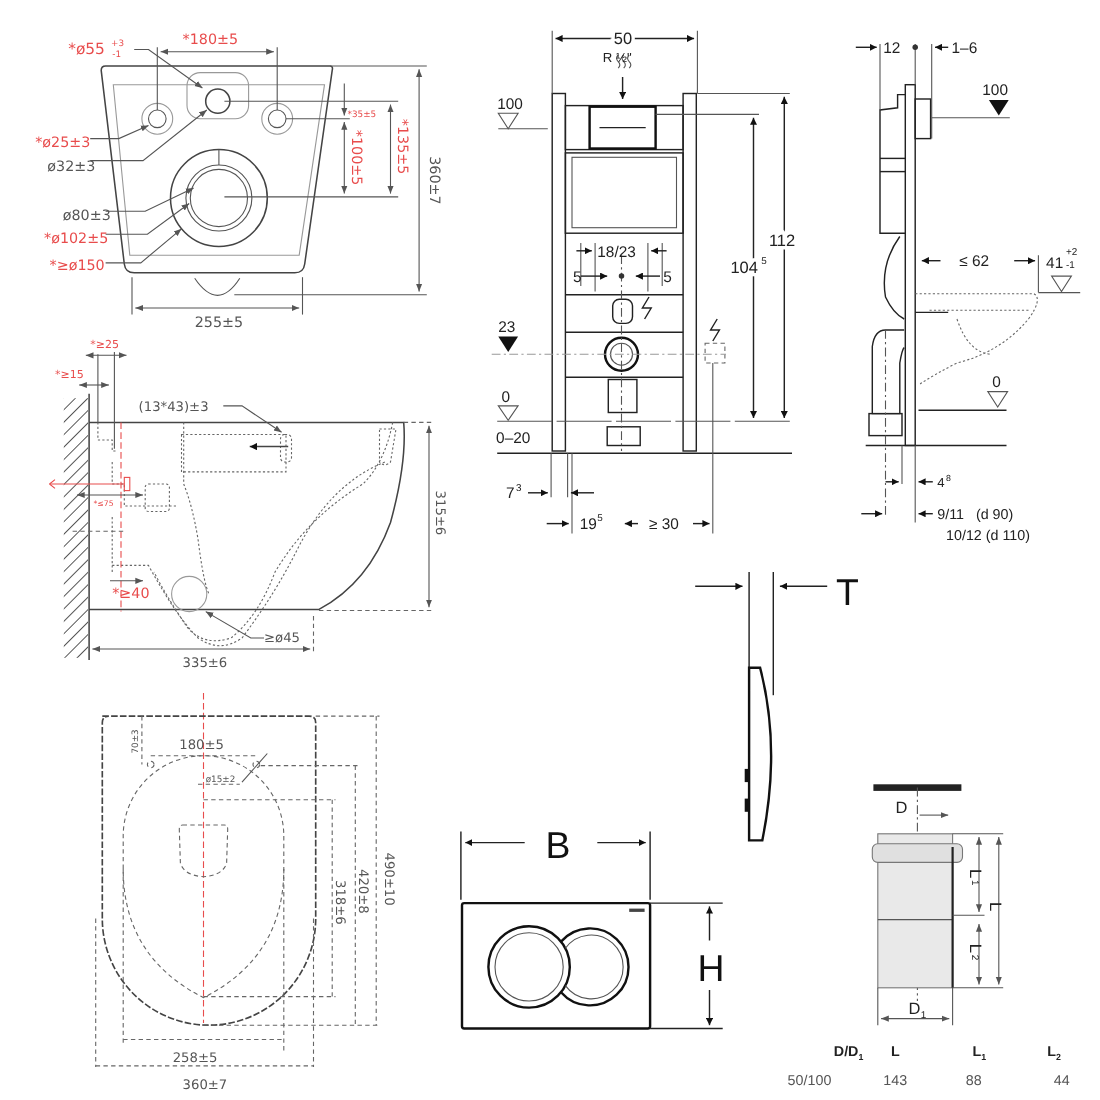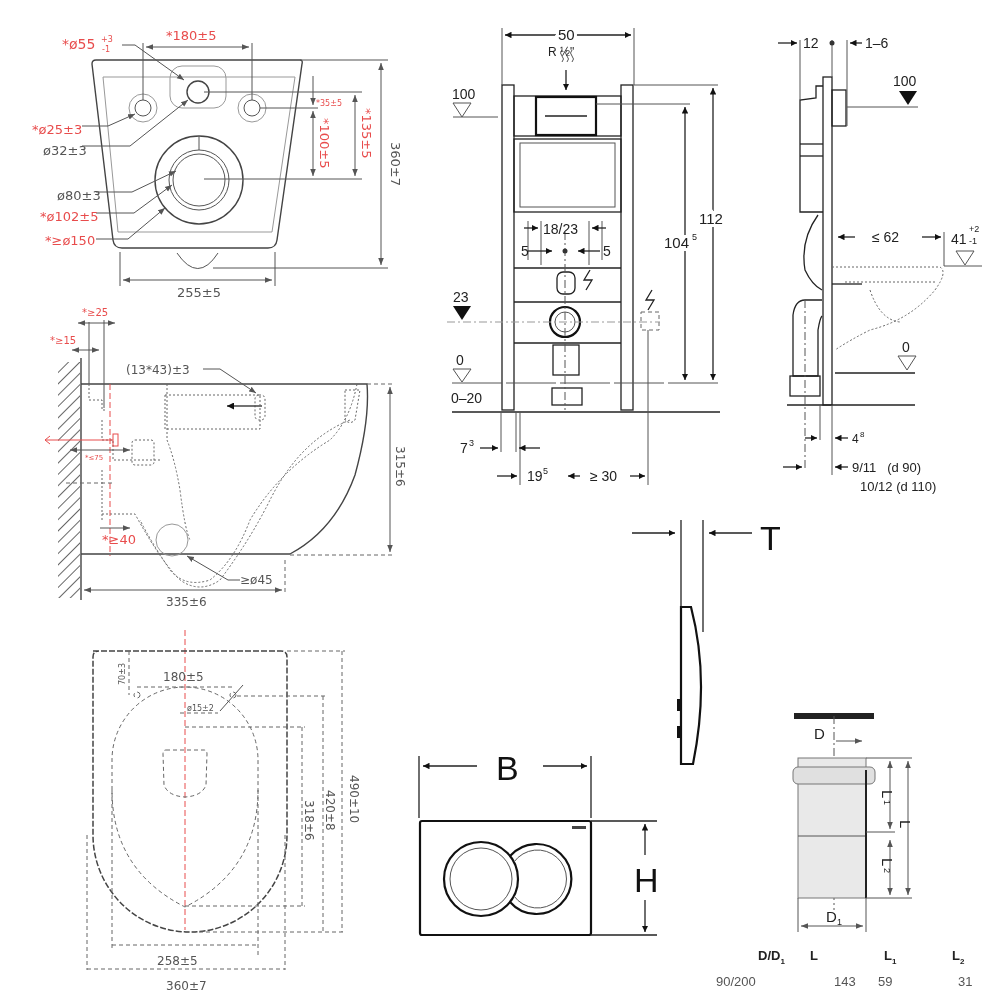--- a/index.html
+++ b/index.html
@@ -386,18 +386,18 @@
       <span>L</span>
     </div>
     <div style="position:absolute;left:172px;">
       <span>L</span><sub style="font-size:8px;">1</sub>
     </div>
     <div style="position:absolute;left:240px;">
       <span>L</span><sub style="font-size:8px;">2</sub>
     </div>
   </div>
   <div style="position:relative;height:22px;font-size:13px;color:#555;">
-    <div style="position:absolute;left:4px;top:4px;">90/200</div>
-    <div style="position:absolute;left:91px;top:4px;margin-left:31px;">143</div>
-    <div style="position:absolute;left:166px;top:4px;">59</div>
-    <div style="position:absolute;left:246px;top:4px;">31</div>
+    <div style="position:absolute;left:4px;top:4px;">50/100</div>
+    <div style="position:absolute;left:91px;top:4px;">143</div>
+    <div style="position:absolute;left:166px;top:4px;">88</div>
+    <div style="position:absolute;left:246px;top:4px;">44</div>
   </div>
 </div>
 
 </body></html>

